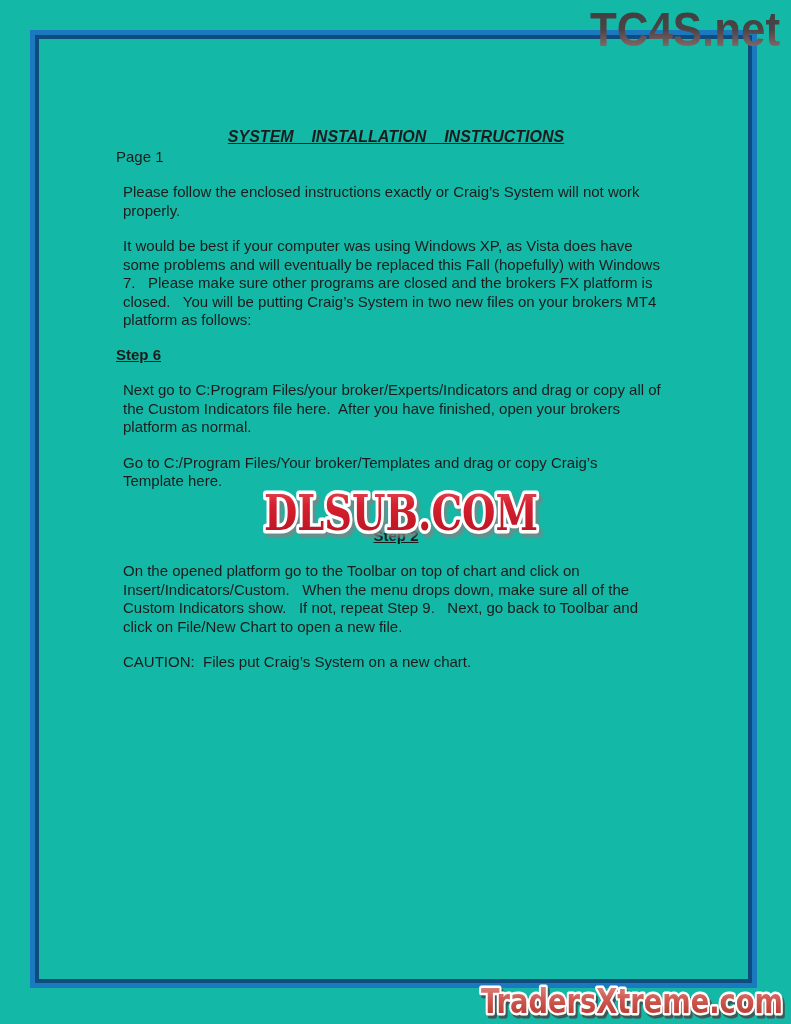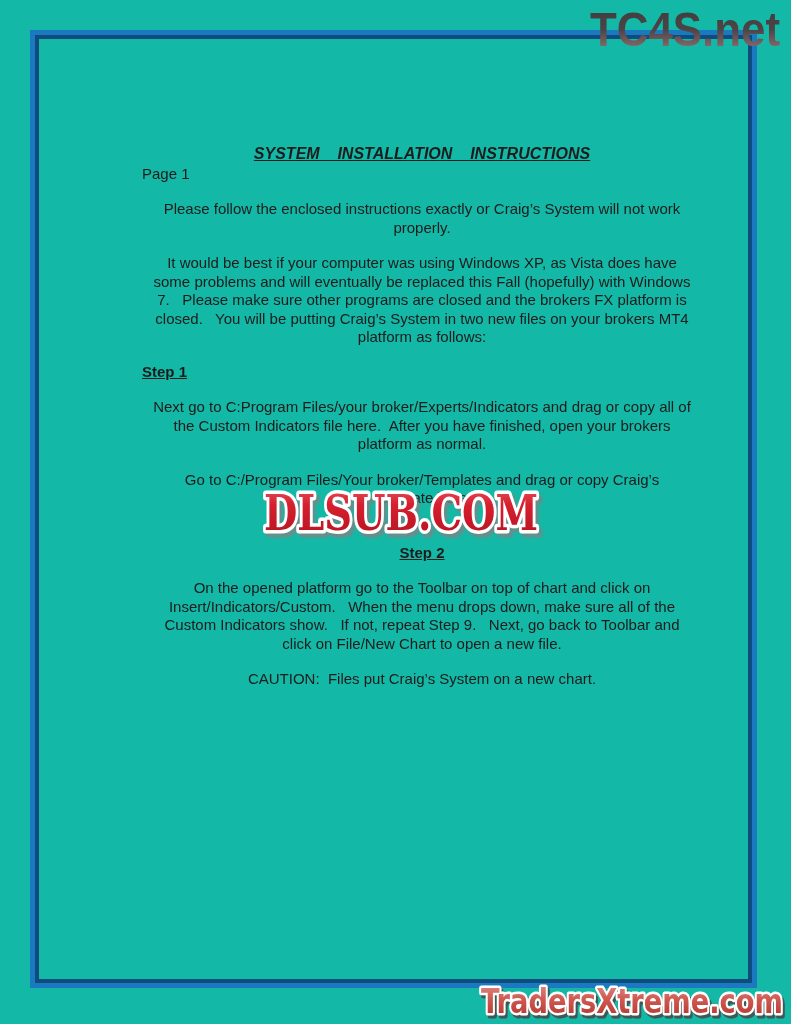--- a/index.html
+++ b/index.html
@@ -17,34 +17,34 @@
     border:5px solid #1b79c0;
     z-index:1;
   }
   .frame-inner{
     width:100%;height:100%;
     border:4px solid #0d4c7c;
     box-sizing:border-box;
   }
   
   .content{
-    position:absolute;left:39px;top:17px;width:560px;
-    padding:127px 0 0 103px;
+    position:absolute;left:39px;top:0;width:560px;
+    padding:127px 0 0 77px;
     z-index:2;
     font-size:15px;line-height:18.5px;
   }
   .doc-title{
     display:block;text-align:center;
     font-size:16px;font-weight:bold;font-style:italic;
     text-decoration:underline;
     white-space:pre-wrap;
     line-height:20px;
   }
   .page-label{font-weight:normal;line-height:19px;}
-  p.para{margin:17px 7px 0;white-space:pre-wrap;text-align:center;}
+  p.para{margin:17px 7px 0;white-space:pre-wrap;}
   .step-heading{
     margin:16px 0 0;
     font-weight:bold;text-decoration:underline;
     line-height:18.5px;
   }
   .m70{margin-top:70px;}
   .m14{margin-top:14px;}
   .m36{margin-top:36px;text-align:center;}
   
   .tc4s-logo{position:absolute;top:2px;right:6px;z-index:5;}
@@ -84,21 +84,21 @@
 
     <p class="para m70">Please follow the enclosed instructions exactly or Craig’s System will not work
 properly.</p>
 
     <p class="para">It would be best if your computer was using Windows XP, as Vista does have
 some problems and will eventually be replaced this Fall (hopefully) with Windows
 7.   Please make sure other programs are closed and the brokers FX platform is
 closed.   You will be putting Craig’s System in two new files on your brokers MT4
 platform as follows:</p>
 
-    <div class="step-heading">Step 1</div>
+    <div class="step-heading">Step 6</div>
 
     <p class="para m14">Next go to C:Program Files/your broker/Experts/Indicators and drag or copy all of
 the Custom Indicators file here.  After you have finished, open your brokers
 platform as normal.</p>
 
     <p class="para">Go to C:/Program Files/Your broker/Templates and drag or copy Craig’s
 Template here.</p>
 
     <div class="step-heading m36">Step 2</div>
 

